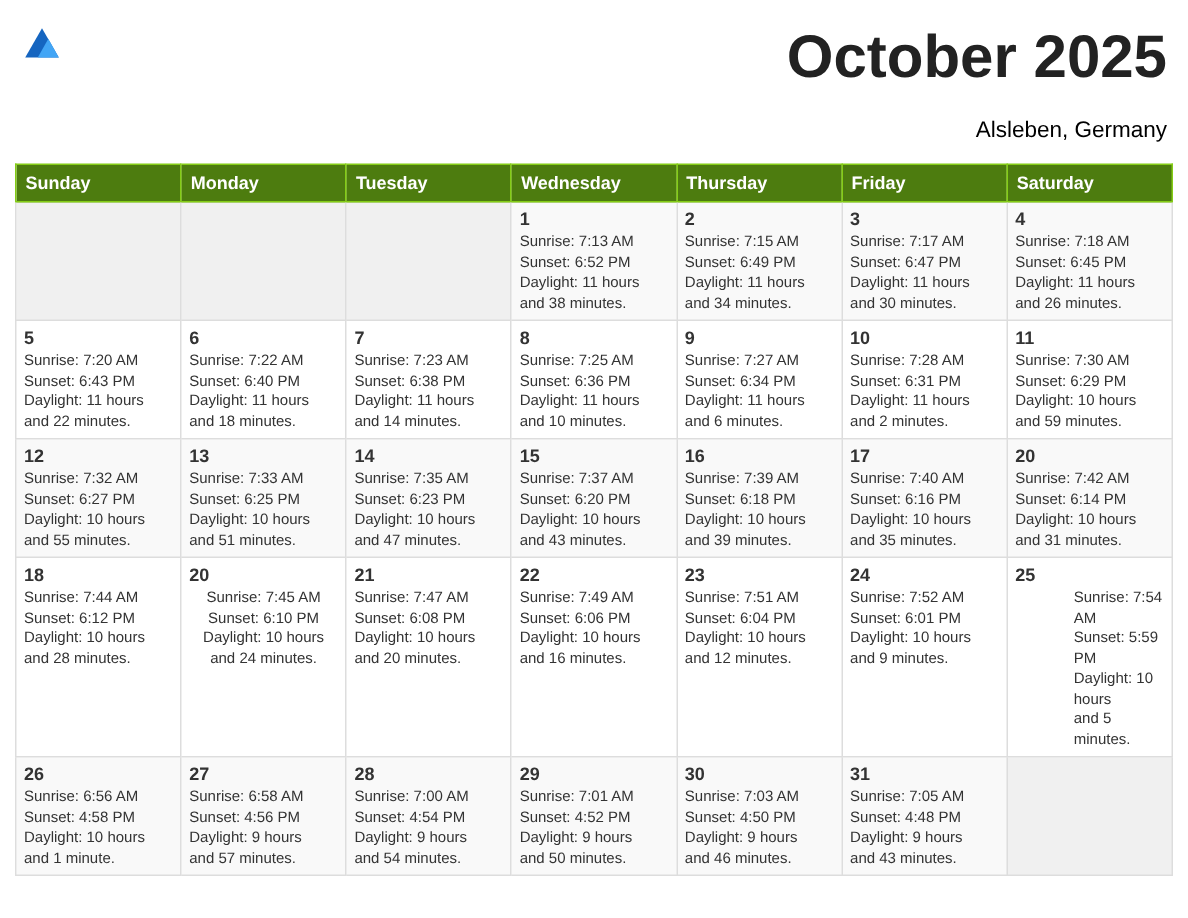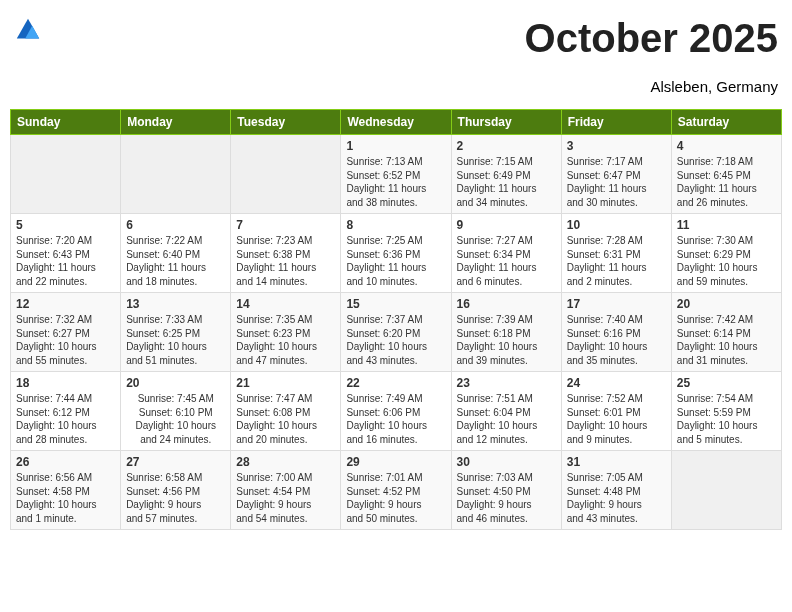--- a/index.html
+++ b/index.html
@@ -300,21 +300,21 @@
         </td>
         <td>
           <span class="day-number">24</span>
           <div class="day-info" style="white-space: pre-line;">Sunrise: 7:52 AM
 Sunset: 6:01 PM
 Daylight: 10 hours
 and 9 minutes.</div>
         </td>
         <td>
           <span class="day-number">25</span>
-          <div class="day-info" style="white-space: pre-line;">Sunrise: 7:54 AM
+          <div class="day-info" style="white-space: pre-line; margin-left: 39px;">Sunrise: 7:54 AM
 Sunset: 5:59 PM
 Daylight: 10 hours
 and 5 minutes.</div>
         </td>
       </tr>
       <tr>
         <td>
           <span class="day-number">26</span>
           <div class="day-info" style="white-space: pre-line;">Sunrise: 6:56 AM
 Sunset: 4:58 PM

